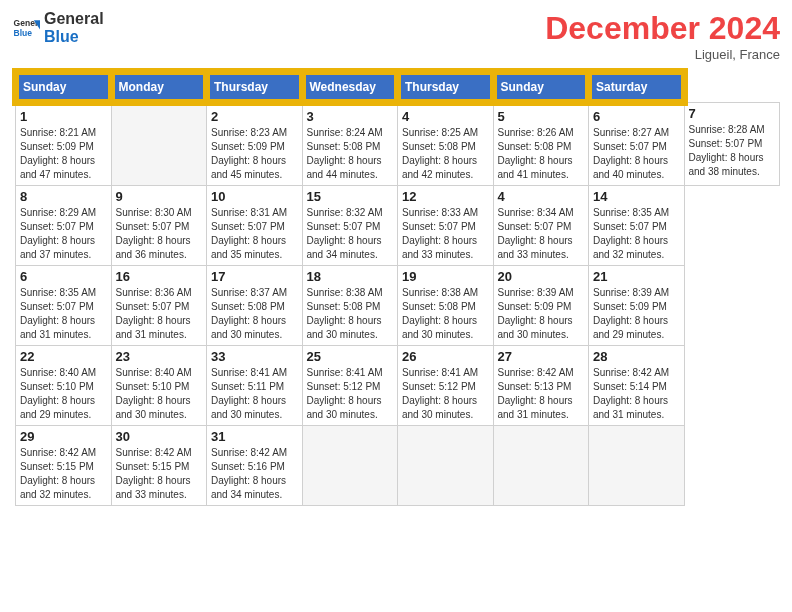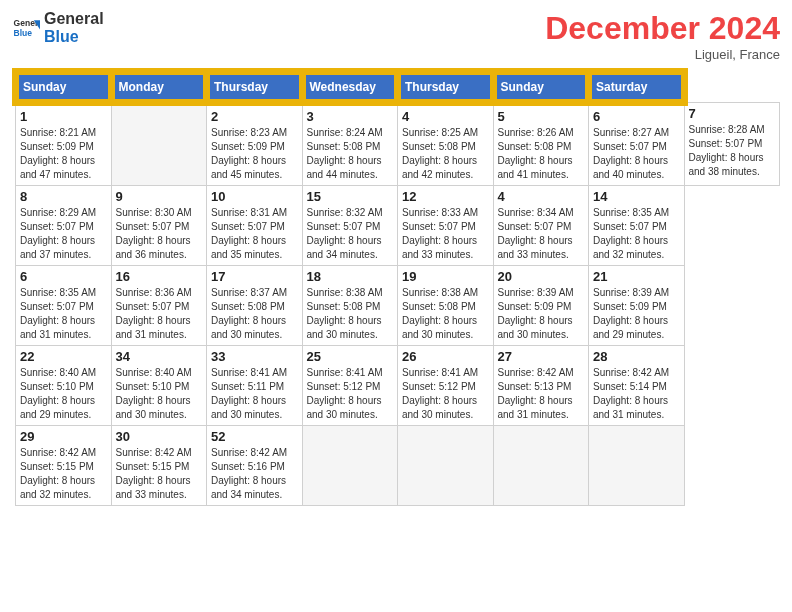--- a/index.html
+++ b/index.html
@@ -209,21 +209,21 @@
             <span class="day-num">21</span>
             <div class="day-info">Sunrise: 8:39 AM<br>Sunset: 5:09 PM<br>Daylight: 8 hours and 29 minutes.</div>
           </td>
         </tr>
         <tr>
           <td>
             <span class="day-num">22</span>
             <div class="day-info">Sunrise: 8:40 AM<br>Sunset: 5:10 PM<br>Daylight: 8 hours and 29 minutes.</div>
           </td>
           <td>
-            <span class="day-num">34</span>
+            <span class="day-num">23</span>
             <div class="day-info">Sunrise: 8:40 AM<br>Sunset: 5:10 PM<br>Daylight: 8 hours and 30 minutes.</div>
           </td>
           <td>
             <span class="day-num">33</span>
             <div class="day-info">Sunrise: 8:41 AM<br>Sunset: 5:11 PM<br>Daylight: 8 hours and 30 minutes.</div>
           </td>
           <td>
             <span class="day-num">25</span>
             <div class="day-info">Sunrise: 8:41 AM<br>Sunset: 5:12 PM<br>Daylight: 8 hours and 30 minutes.</div>
           </td>
@@ -243,21 +243,21 @@
         <tr>
           <td>
             <span class="day-num">29</span>
             <div class="day-info">Sunrise: 8:42 AM<br>Sunset: 5:15 PM<br>Daylight: 8 hours and 32 minutes.</div>
           </td>
           <td>
             <span class="day-num">30</span>
             <div class="day-info">Sunrise: 8:42 AM<br>Sunset: 5:15 PM<br>Daylight: 8 hours and 33 minutes.</div>
           </td>
           <td>
-            <span class="day-num">52</span>
+            <span class="day-num">31</span>
             <div class="day-info">Sunrise: 8:42 AM<br>Sunset: 5:16 PM<br>Daylight: 8 hours and 34 minutes.</div>
           </td>
           <td class="empty"></td>
           <td class="empty"></td>
           <td class="empty"></td>
           <td class="empty"></td>
         </tr>
       </tbody>
   </table>
 </div>

